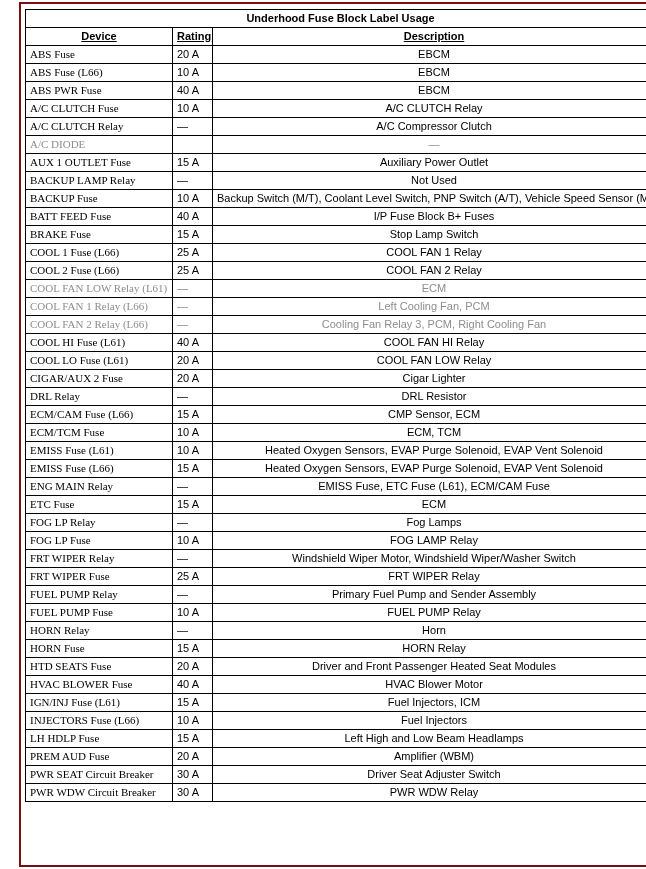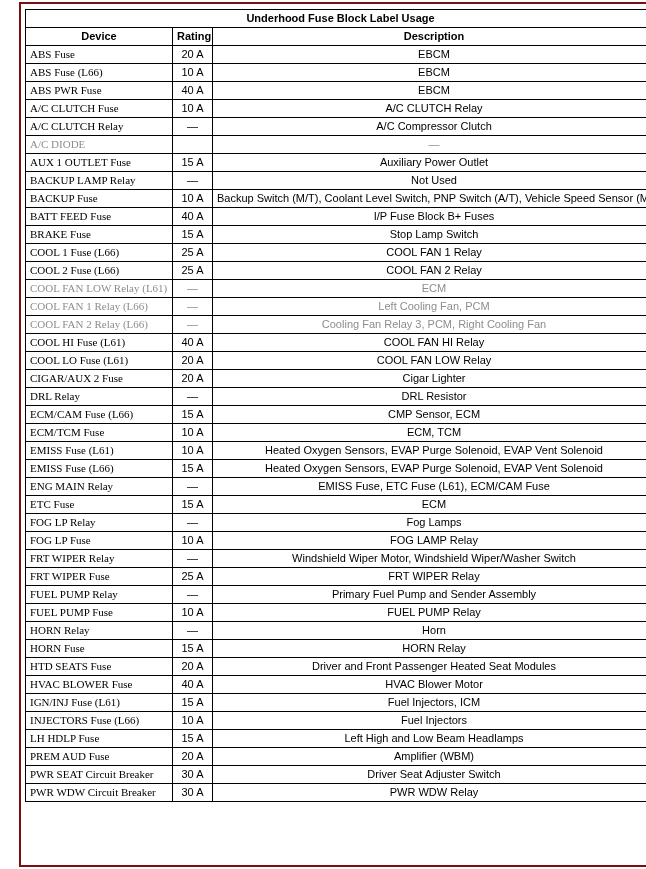--- a/index.html
+++ b/index.html
@@ -46,23 +46,24 @@
   }
   th.title-cell {
     font-size: 12px;
     font-weight: bold;
     text-align: center;
     height: 16px;
   }
   th.col-header {
     font-weight: bold;
     text-align: center;
+    text-decoration: underline;
   }
   td.device-cell { text-align: left; font-family: Liberation Serif, serif; }
-  td.rating-cell { text-align: center; padding: 1px 2px; }
+  td.rating-cell { text-align: left; padding: 1px 2px; }
   td.desc-cell   { text-align: center; }
   td.desc-cell.center { text-align: center; }
   tr.muted td { color: #8d8d8d; }
 </style>
 </head>
 <body>
 
 <div class="page">
   <div class="page-frame"></div>
 

